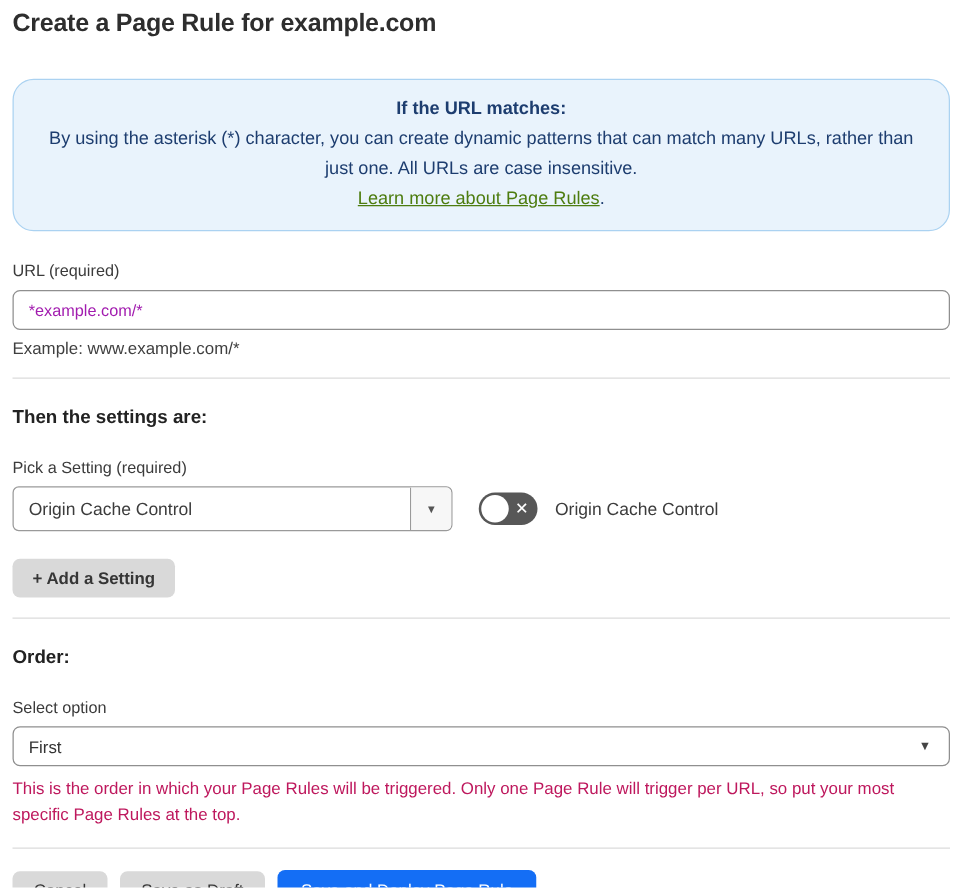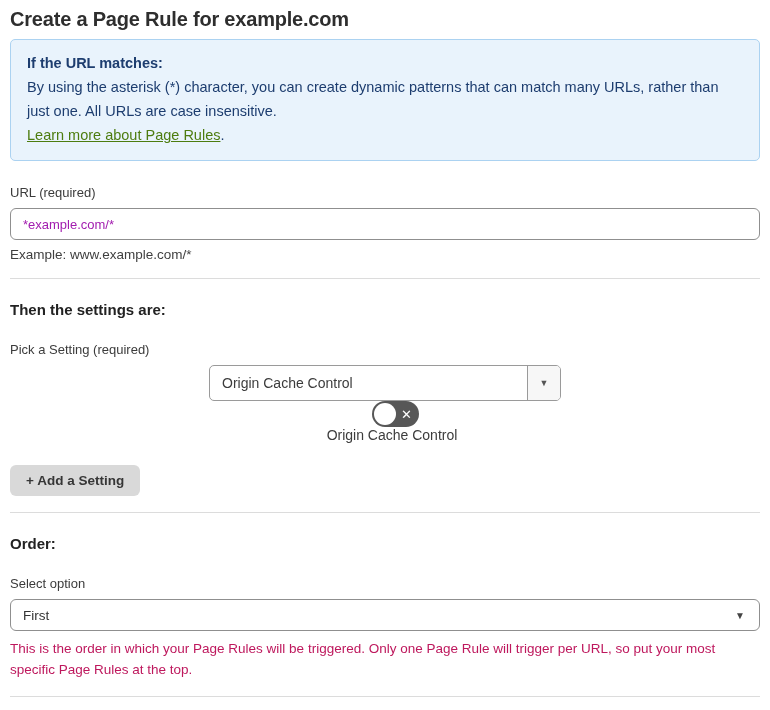--- a/index.html
+++ b/index.html
@@ -17,28 +17,29 @@
   .page-title {
     margin: 8px 0 0;
     font-size: 20px;
     font-weight: 700;
     color: #2e2e2e;
     letter-spacing: -0.2px;
   }
 
   
   .info-box {
-    margin-top: 8px;
+    margin-top: 32px;
     background: #e9f3fc;
     border: 1px solid #abd2f1;
-    border-radius: 5px;
+    border-radius: 17px;
     padding: 11px 16px 13px;
     color: #1d3d6f;
     font-size: 14.5px;
     line-height: 24px;
+    text-align: center;
   }
   .info-heading { font-weight: 700; }
   .info-link {
     color: #4d7c0f;
     text-decoration: underline;
     cursor: pointer;
   }
   .info-link-period { color: #1d3d6f; }
 
   .field-label {
@@ -79,21 +80,20 @@
     font-size: 15px;
     font-weight: 700;
     color: #222;
   }
 
   
   .setting-row {
     display: flex;
     align-items: center;
     margin-top: 8px;
-    flex-direction: column;
   }
   .combo {
     width: 352px;
     height: 36px;
     border: 1px solid #9a9a9a;
     border-radius: 5px;
     background: #fff;
     display: flex;
     align-items: stretch;
     cursor: pointer;

